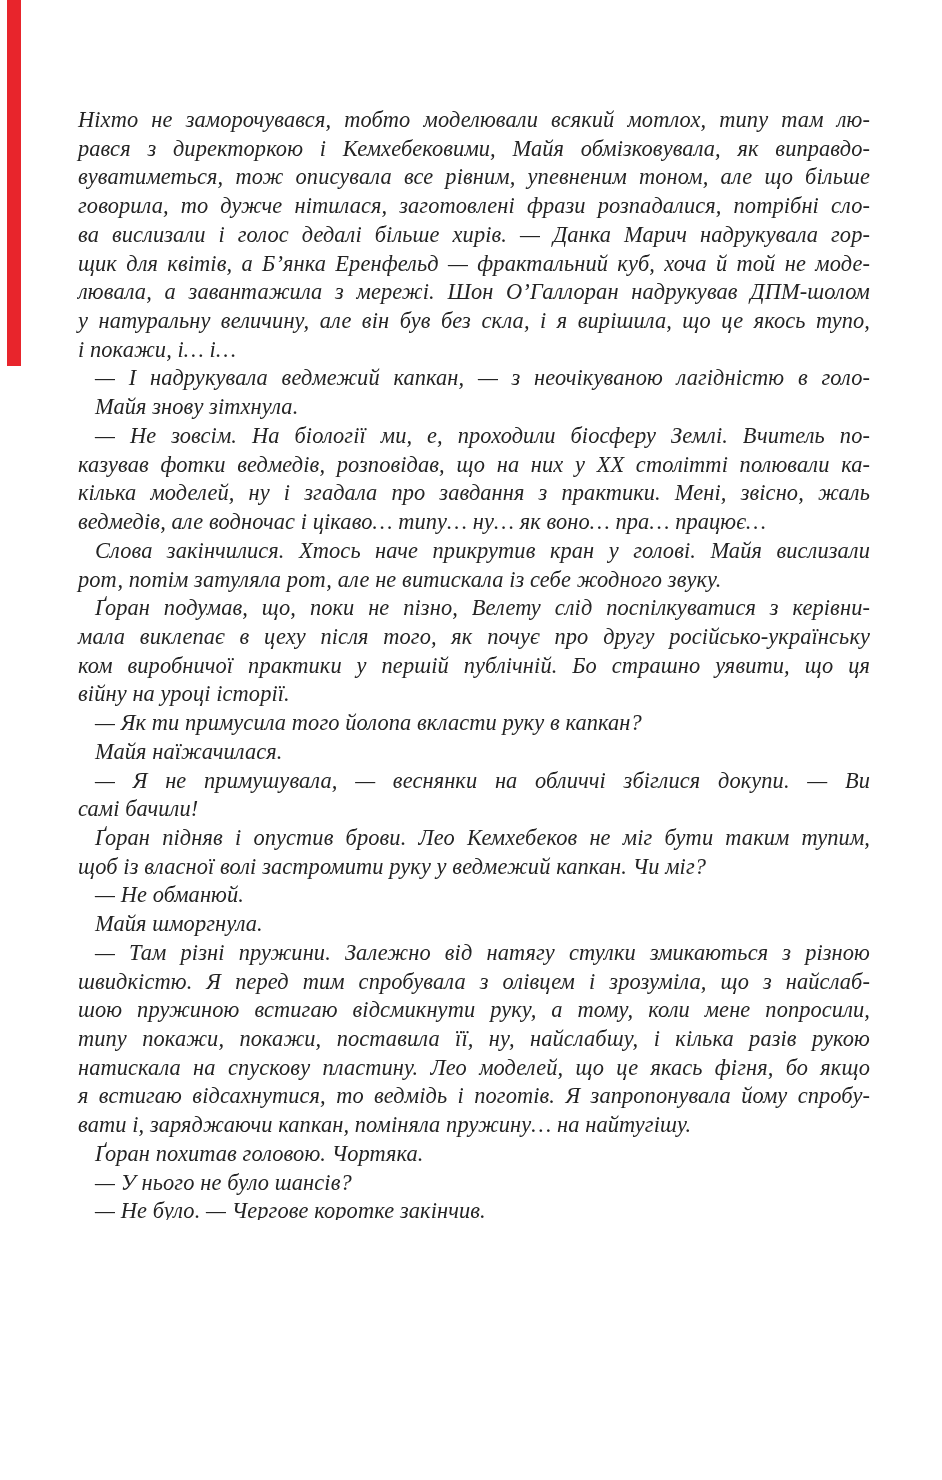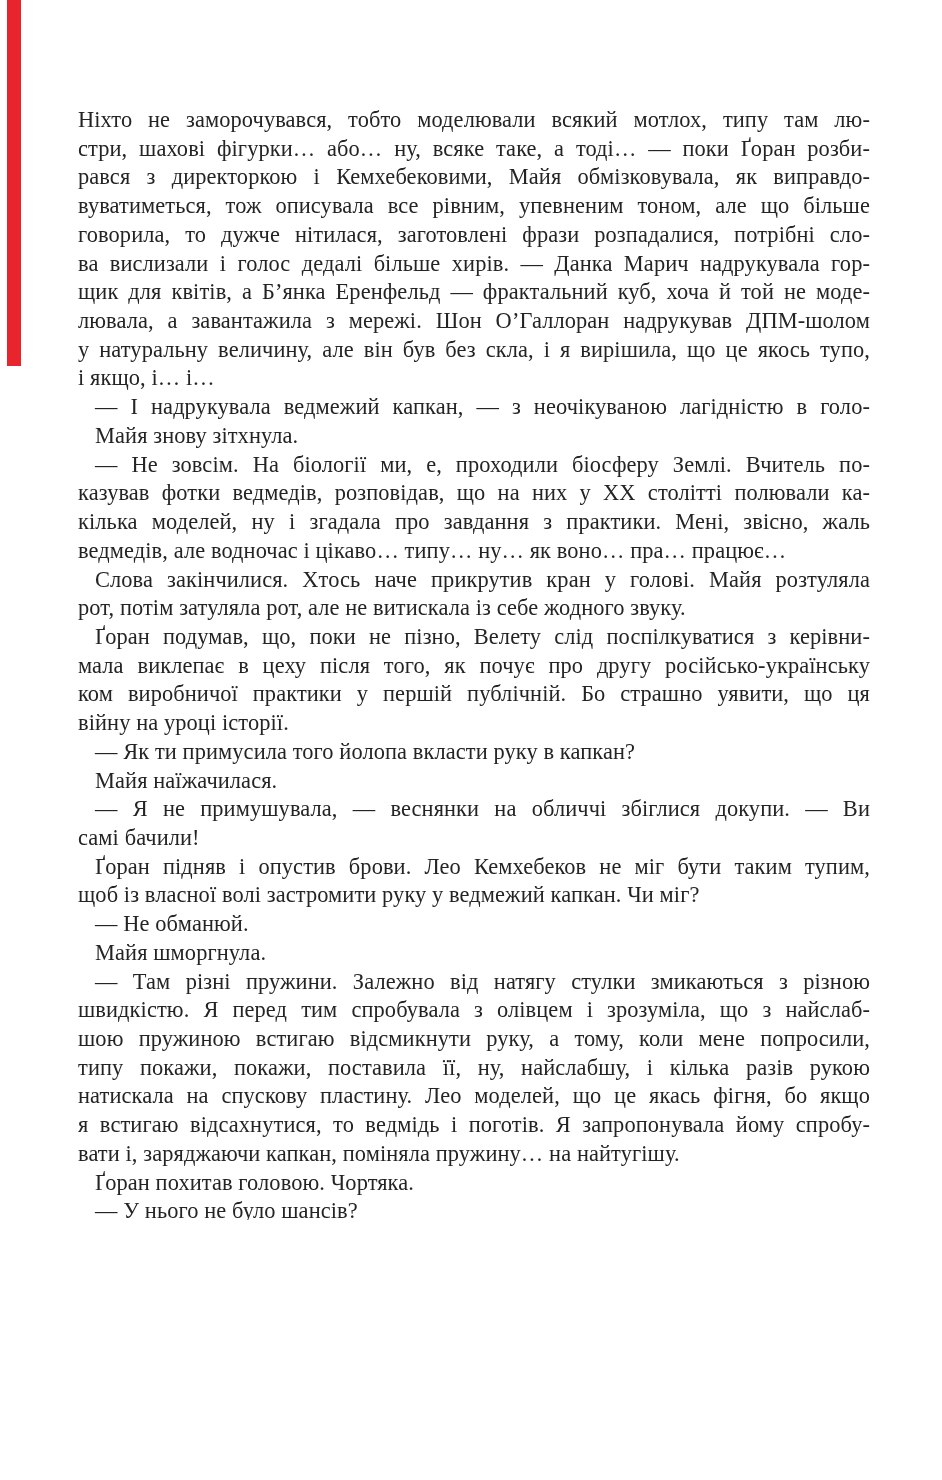--- a/index.html
+++ b/index.html
@@ -3,20 +3,21 @@
 <meta charset="utf-8">
 <style>
   * { margin:0; padding:0; box-sizing:border-box; }
   html,body { background:#ffffff; }
   .page {
     position:relative;
     width:942px; height:1220px;
     background:#ffffff;
     overflow:hidden;
     font-family:"Liberation Serif", serif;
+    font-style:italic;
   }
   .progress-bar {
     position:absolute;
     left:7px; top:0;
     width:14px; height:366px;
     background:#e8252c;
   }
   .text-block {
     position:absolute;
     left:78px; top:106px;
@@ -54,44 +55,43 @@
 </style>
 </head>
 <body>
 
 <div class="page" style="background: rgb(255, 255, 255);">
   <div class="progress-bar" style="background: rgb(232, 37, 44);"></div>
 
   <div class="text-block" style="color: rgb(36, 36, 36);">
       <div class="para">
         <div class="line">Ніхто не заморочувався, тобто моделювали всякий мотлох, типу там лю-</div>
-        <div class="line">стри, шахові фігурки… або… ну, всяке таке, а тоді… — поки Ґоран розби-</div>
         <div class="line">рався з директоркою і Кемхебековими, Майя обмізковувала, як виправдо-</div>
         <div class="line">вуватиметься, тож описувала все рівним, упевненим тоном, але що більше</div>
         <div class="line">говорила, то дужче нітилася, заготовлені фрази розпадалися, потрібні сло-</div>
         <div class="line">ва вислизали і голос дедалі більше хирів. — Данка Марич надрукувала гор-</div>
         <div class="line">щик для квітів, а Б’янка Еренфельд — фрактальний куб, хоча й той не моде-</div>
         <div class="line">лювала, а завантажила з мережі. Шон О’Галлоран надрукував ДПМ-шолом</div>
         <div class="line">у натуральну величину, але він був без скла, і я вирішила, що це якось тупо,</div>
-        <div class="line last">і якщо, і… і…</div>
+        <div class="line last">і покажи, і… і…</div>
       </div>
       <div class="para indent">
         <div class="line">— І надрукувала ведмежий капкан, — з неочікуваною лагідністю в голо-</div>
       </div>
       <div class="para indent">
         <div class="line last">Майя знову зітхнула.</div>
       </div>
       <div class="para indent">
         <div class="line">— Не зовсім. На біології ми, е, проходили біосферу Землі. Вчитель по-</div>
         <div class="line">казував фотки ведмедів, розповідав, що на них у XX столітті полювали ка-</div>
         <div class="line">кілька моделей, ну і згадала про завдання з практики. Мені, звісно, жаль</div>
         <div class="line last">ведмедів, але водночас і цікаво… типу… ну… як воно… пра… працює…</div>
       </div>
       <div class="para indent">
-        <div class="line">Слова закінчилися. Хтось наче прикрутив кран у голові. Майя розтуляла</div>
+        <div class="line">Слова закінчилися. Хтось наче прикрутив кран у голові. Майя вислизали</div>
         <div class="line last">рот, потім затуляла рот, але не витискала із себе жодного звуку.</div>
       </div>
       <div class="para indent">
         <div class="line">Ґоран подумав, що, поки не пізно, Велету слід поспілкуватися з керівни-</div>
         <div class="line">мала виклепає в цеху після того, як почує про другу російсько-українську</div>
         <div class="line">ком виробничої практики у першій публічній. Бо страшно уявити, що ця</div>
         <div class="line last">війну на уроці історії.</div>
       </div>
       <div class="para indent">
         <div class="line last">— Як ти примусила того йолопа вкласти руку в капкан?</div>

